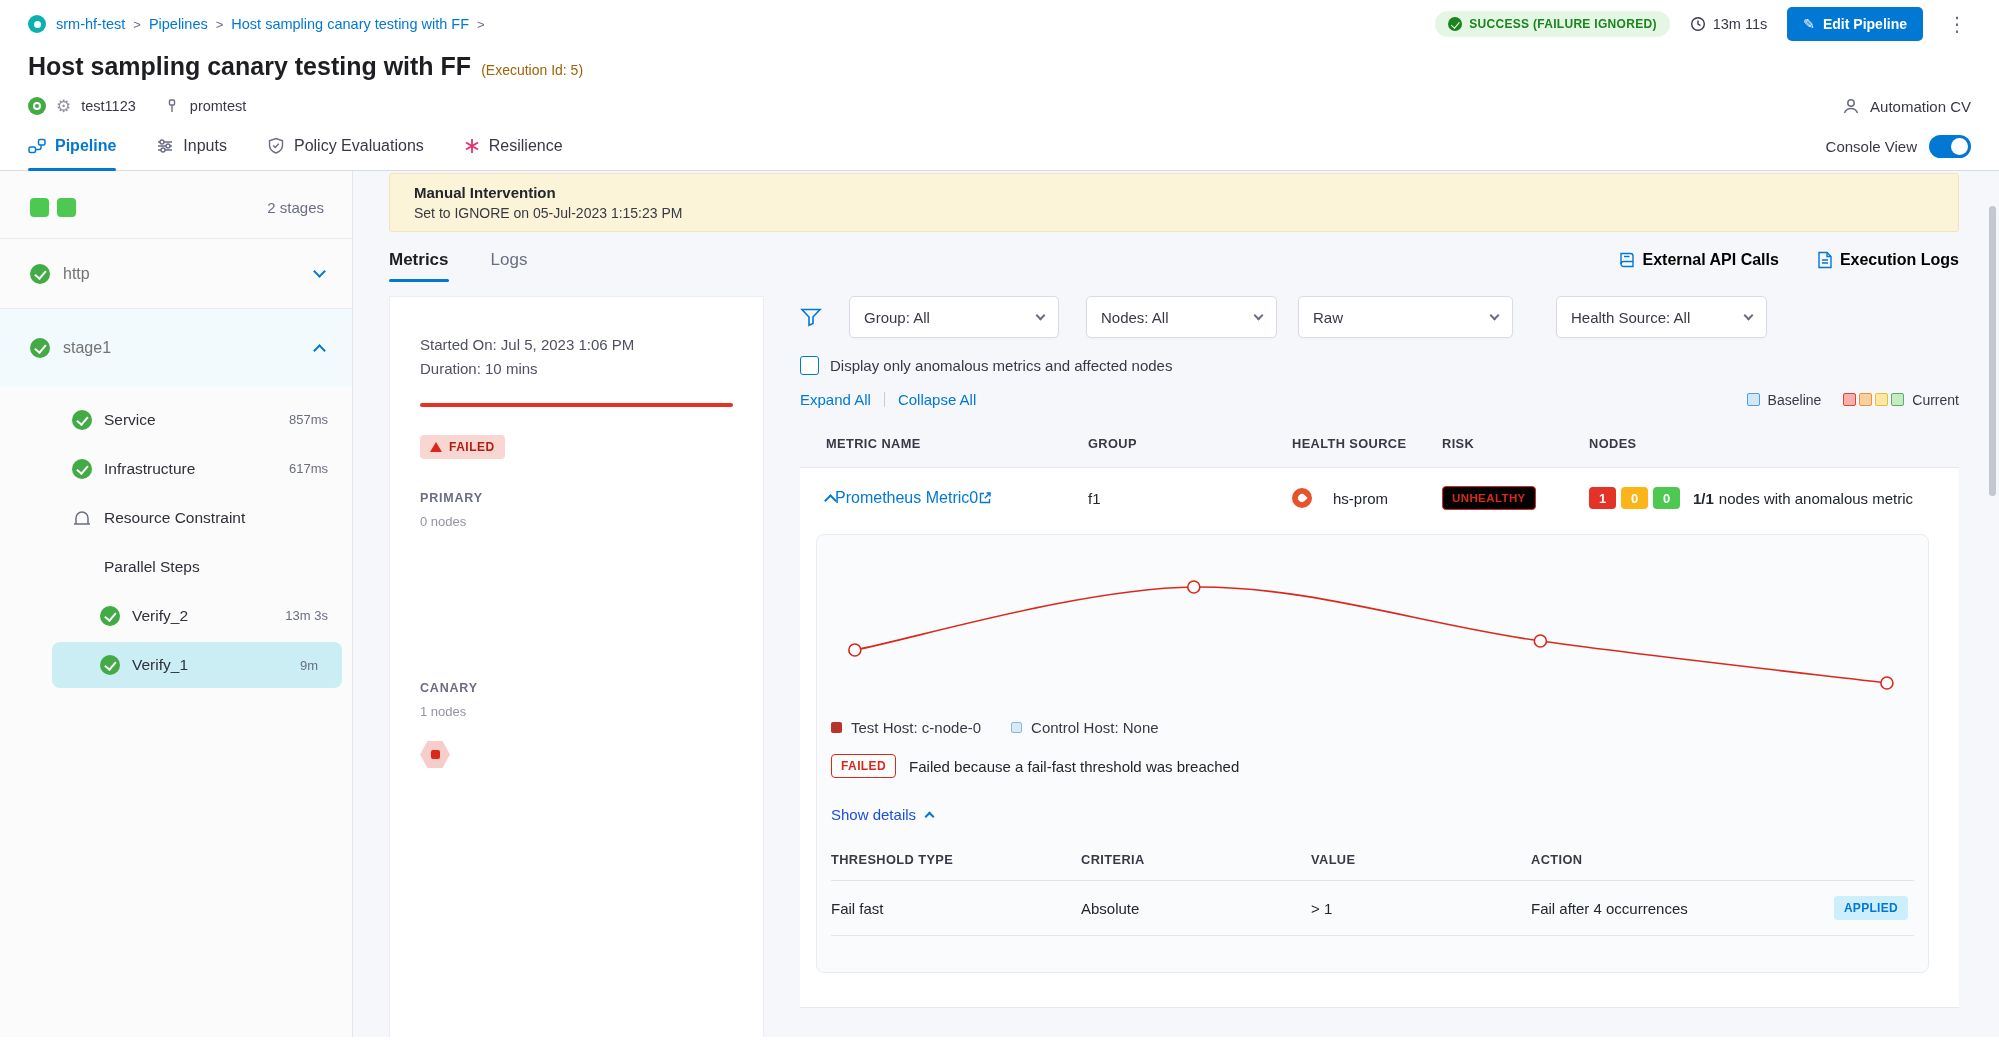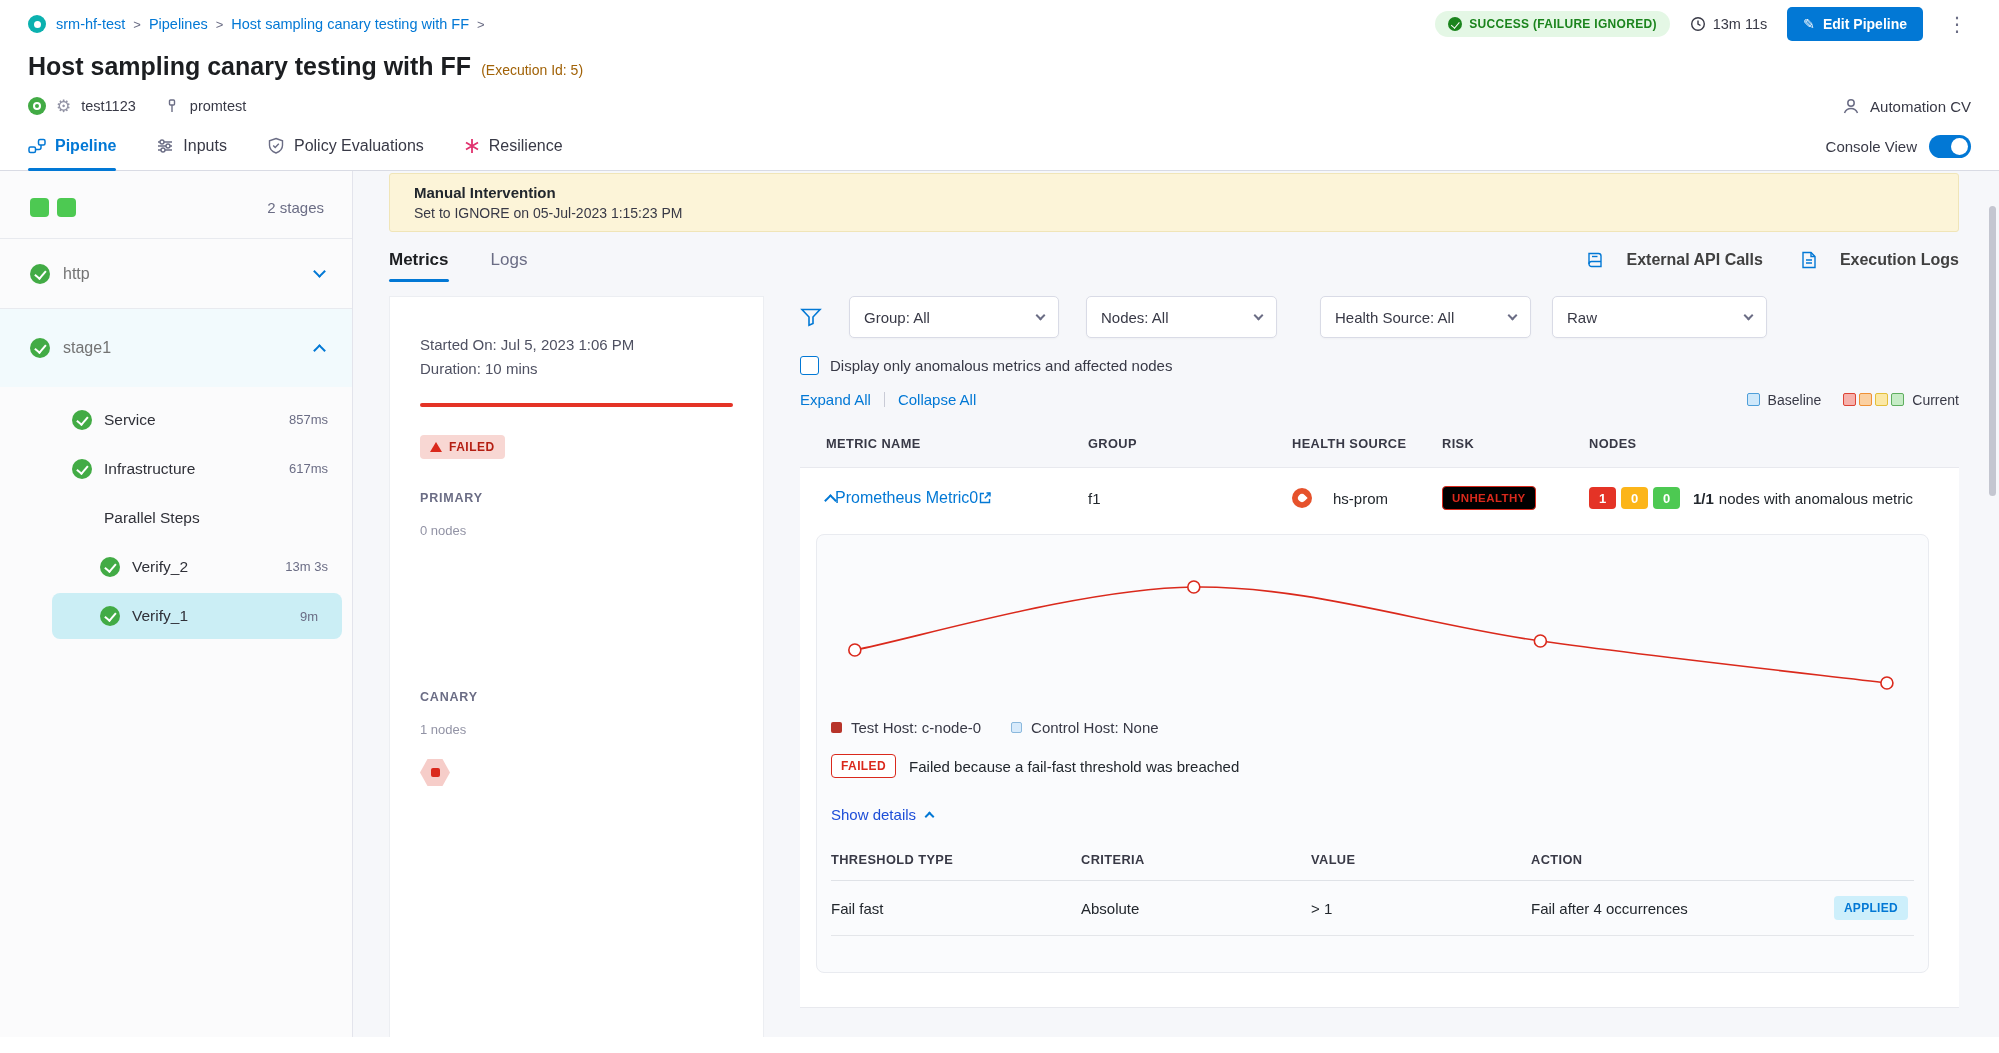--- a/index.html
+++ b/index.html
@@ -75,33 +75,33 @@
   
   .main { flex:1; background:#f6f7fa; padding:2px 40px 0 36px; position:relative; overflow:hidden; }
   .banner { background:#fcf4d8; border:1px solid #f0e5b8; border-radius:3px; padding:10px 24px; }
   .banner-title { font-size:15px; font-weight:bold; color:#22272d; }
   .banner-sub { font-size:14px; color:#383946; margin-top:4px; }
   .subtabs { display:flex; align-items:center; margin-top:18px; }
   .stab { font-size:17px; color:#6b6d85; cursor:pointer; position:relative; margin-right:42px; }
   .stab.active { color:#1c1e21; font-weight:bold; }
   .stab.active::after { content:""; position:absolute; left:0; right:0; bottom:-12px; height:3px; background:#0278d5; border-radius:2px; }
   .sub-links { margin-left:auto; display:flex; align-items:center; gap:38px; }
-  .slink { display:flex; align-items:flex-start; gap:23px; font-size:16px; font-weight:bold; color:#404040; cursor:pointer; }
+  .slink { display:flex; align-items:flex-start; gap:7px; font-size:16px; font-weight:bold; color:#000000; cursor:pointer; }
 
   .cols { display:flex; gap:36px; margin-top:26px; height:100%; }
 
   
   .summary { width:375px; min-width:375px; background:#fff; padding:36px 30px; border:1px solid #eceef2; border-bottom:none; }
   .sline { font-size:15px; color:#4f5162; line-height:24px; }
   .progress { height:4px; background:#e43326; border-radius:2px; margin-top:22px; }
   .failed-chip { display:inline-flex; align-items:center; gap:7px; margin-top:28px; background:#f8d7d3; color:#b41e12; font-size:12px; font-weight:bold; letter-spacing:.5px; padding:5px 10px; border-radius:4px; }
   .warn-tri { width:0; height:0; border-left:6px solid transparent; border-right:6px solid transparent; border-bottom:10px solid #da291c; }
   .group-label { margin-top:32px; font-size:12.5px; font-weight:600; letter-spacing:.8px; color:#6b6d85; }
   .group-label.canary { margin-top:152px; }
-  .group-sub { margin-top:18px; font-size:13px; color:#9293a5; }
+  .group-sub { margin-top:9px; font-size:13px; color:#9293a5; }
   .hex { width:30px; height:27px; margin-top:22px; background:#f6cdc9; clip-path:polygon(25% 0,75% 0,100% 50%,75% 100%,25% 100%,0 50%); display:flex; align-items:center; justify-content:center; cursor:pointer; }
   .hex-dot { width:9px; height:9px; background:#da291c; border-radius:2px; }
 
   
   .metrics { flex:1; min-width:0; }
   .filters { display:flex; align-items:center; gap:27px; }
   .select { height:42px; border:1px solid #d9dbe6; border-radius:5px; background:#fff; display:flex; align-items:center; justify-content:space-between; padding:0 14px; font-size:15px; color:#383946; cursor:pointer; box-shadow:0 1px 2px rgba(0,0,0,.03); }
   .anom { display:flex; align-items:center; gap:11px; margin-top:18px; font-size:15px; color:#383946; }
   .cbox { width:19px; height:19px; min-width:19px; border:1.5px solid #0278d5; border-radius:3px; background:#fff; cursor:pointer; }
   .expand-row { display:flex; align-items:center; margin-top:16px; }
@@ -283,20 +283,28 @@
           <span class="chk"></span>
           <span class="step-label">Service</span>
           <span class="step-dur">857ms</span>
         </div>
         <div class="step">
           <span class="chk"></span>
           <span class="step-label">Infrastructure</span>
           <span class="step-dur">617ms</span>
         </div>
         <div class="step">
+          <svg width="20" height="16" viewBox="0 0 18 16" fill="none" stroke="#6b6d85" stroke-width="1.5">
+              <path d="M3 14V8a6 6 0 0 1 12 0v6"></path>
+              <path d="M1 14h16"></path>
+            </svg>
+          <span class="step-label">Resource Constraint</span>
+          <span class="step-dur"></span>
+        </div>
+        <div class="step">
           <span class="ico-ph"></span>
           <span class="step-label">Parallel Steps</span>
           <span class="step-dur"></span>
         </div>
         <div class="step indent">
           <span class="chk"></span>
           <span class="step-label">Verify_2</span>
           <span class="step-dur">13m 3s</span>
         </div>
         <div class="step selected">
@@ -363,26 +371,26 @@
                 <path d="M2 2.5h18l-7 7.5v6.5l-4 1.8V10z"></path>
               </svg>
             <div class="select" style="width:210px">
               <span>Group: All</span>
               <span class="chev down gray"></span>
             </div>
             <div class="select" style="width:191px">
               <span>Nodes: All</span>
               <span class="chev down gray"></span>
             </div>
+            <div class="select" style="width:215px; margin-left:-6px">
+              <span>Raw</span>
+              <span class="chev down gray"></span>
+            </div>
             <div class="select" style="width:211px; margin-left:16px">
               <span>Health Source: All</span>
-              <span class="chev down gray"></span>
-            </div>
-            <div class="select" style="width:215px; margin-left:-6px">
-              <span>Raw</span>
               <span class="chev down gray"></span>
             </div>
           </div>
 
           <label class="anom">
             <span class="cbox"></span>
             <span>Display only anomalous metrics and affected nodes</span>
           </label>
 
           <div class="expand-row">

